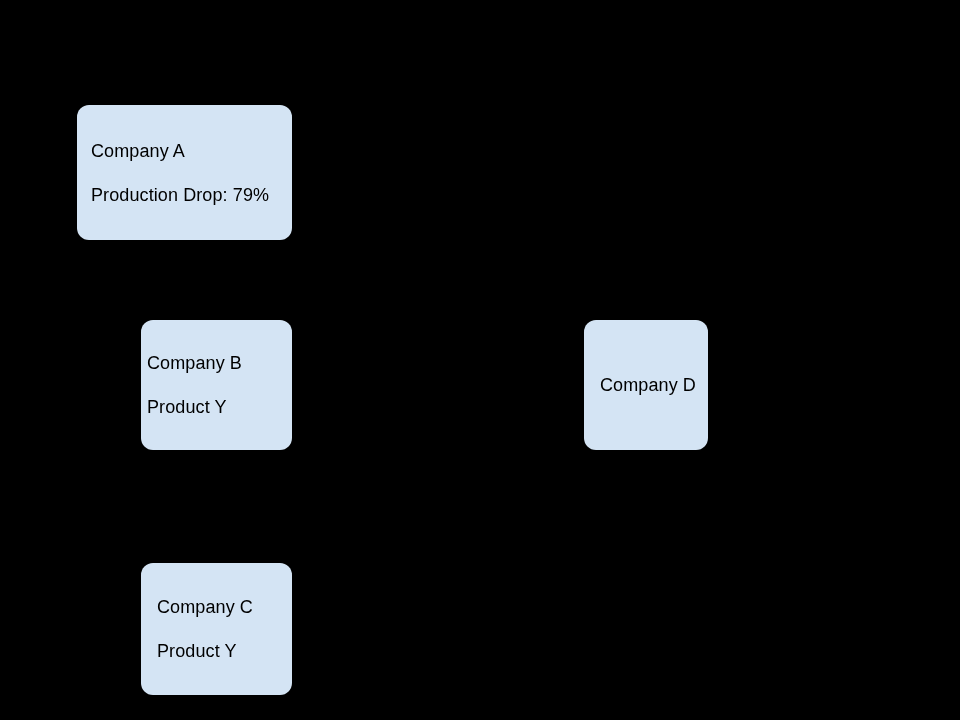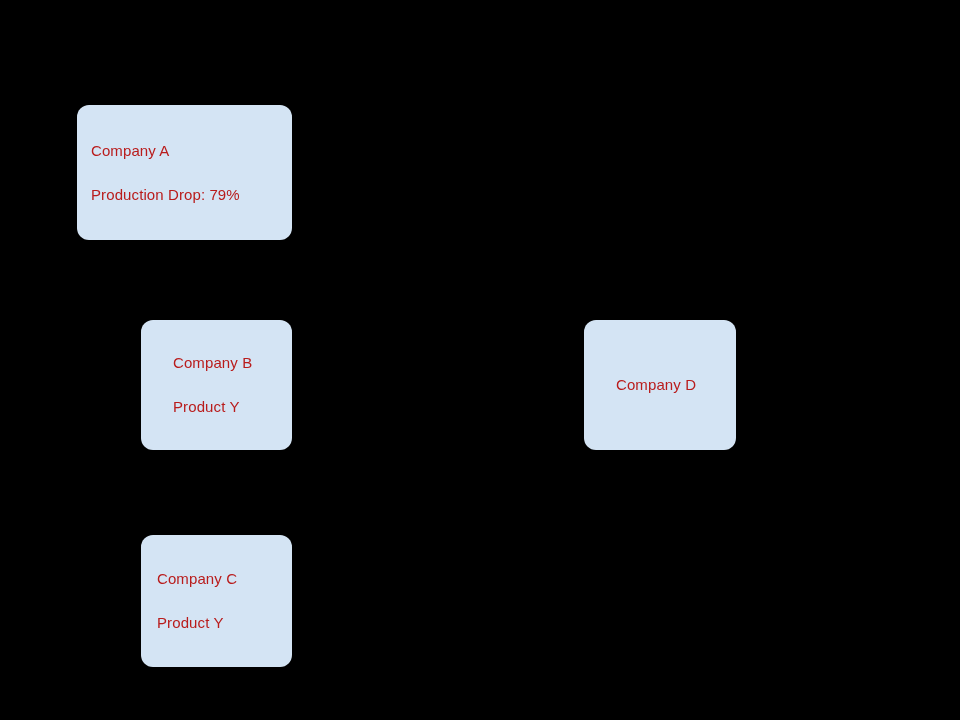--- a/index.html
+++ b/index.html
@@ -22,59 +22,59 @@
     position: absolute;
     box-sizing: border-box;
     background: #d4e4f4;
     border-radius: 12px;
     display: flex;
     flex-direction: column;
     justify-content: center;
     align-items: flex-start;
   }
   .node-line {
-    color: #b91c1c;
-    font-size: 15px;
+    color: #000000;
+    font-size: 18px;
     line-height: 44px;
     height: 44px;
     white-space: nowrap;
     letter-spacing: 0.1px;
     text-align: center;
   }
   
   #node-company-a {
     left: 77px;
     top: 105px;
     width: 215px;
     height: 135px;
     padding-left: 14px;
   }
   
   #node-company-b {
     left: 141px;
     top: 320px;
     width: 151px;
     height: 130px;
-    padding-left: 32px;
+    padding-left: 6px;
   }
   
   #node-company-c {
     left: 141px;
-    top: 535px;
+    top: 563px;
     width: 151px;
     height: 132px;
     padding-left: 16px;
   }
   
   #node-company-d {
     left: 584px;
     top: 320px;
-    width: 152px;
+    width: 124px;
     height: 130px;
-    padding-left: 32px;
+    padding-left: 16px;
   }
 </style>
 </head>
 <body>
 
 <div id="canvas">
 
   <div class="node" id="node-company-a">
     <div class="node-line">Company A</div>
     <div class="node-line">Production Drop: 79%</div>

